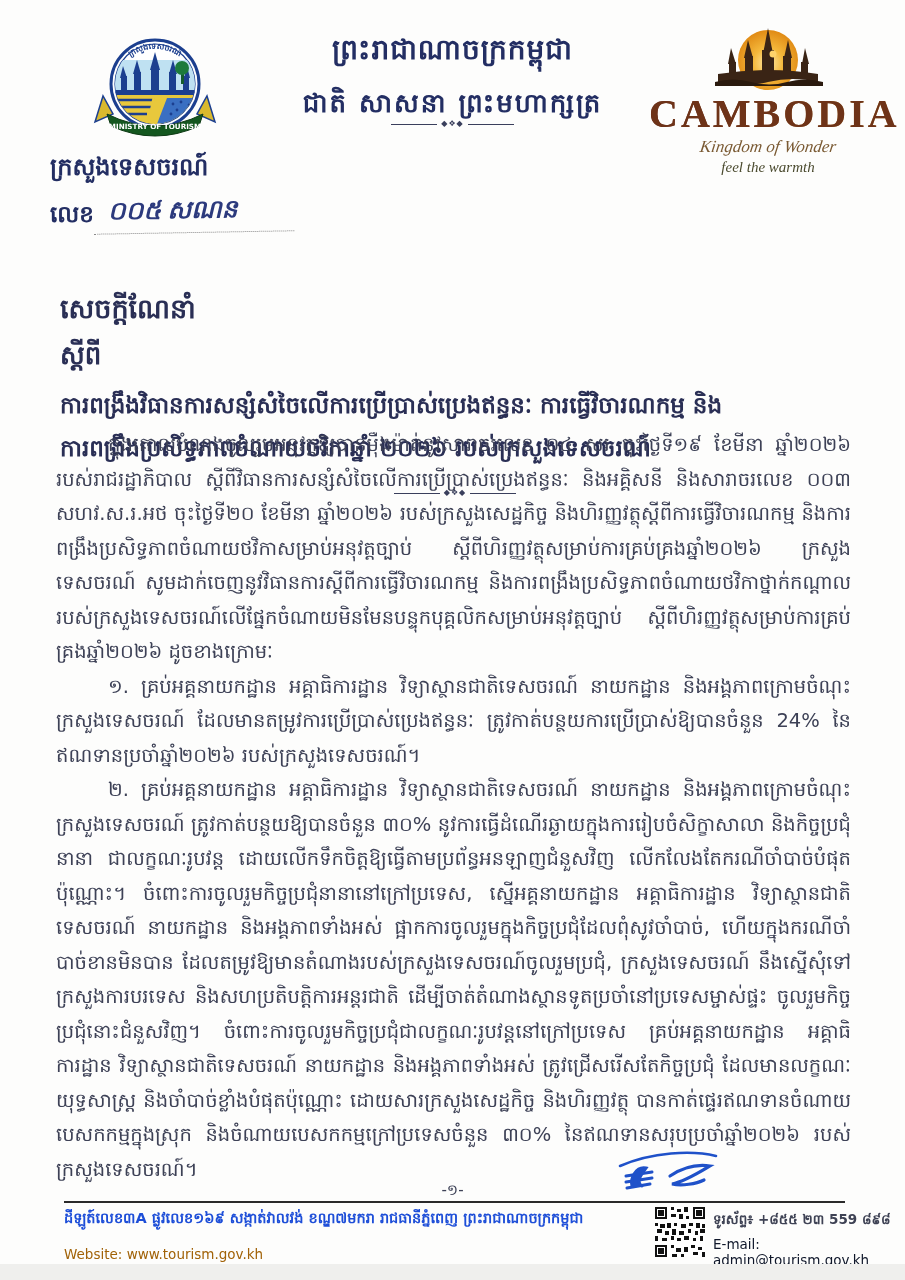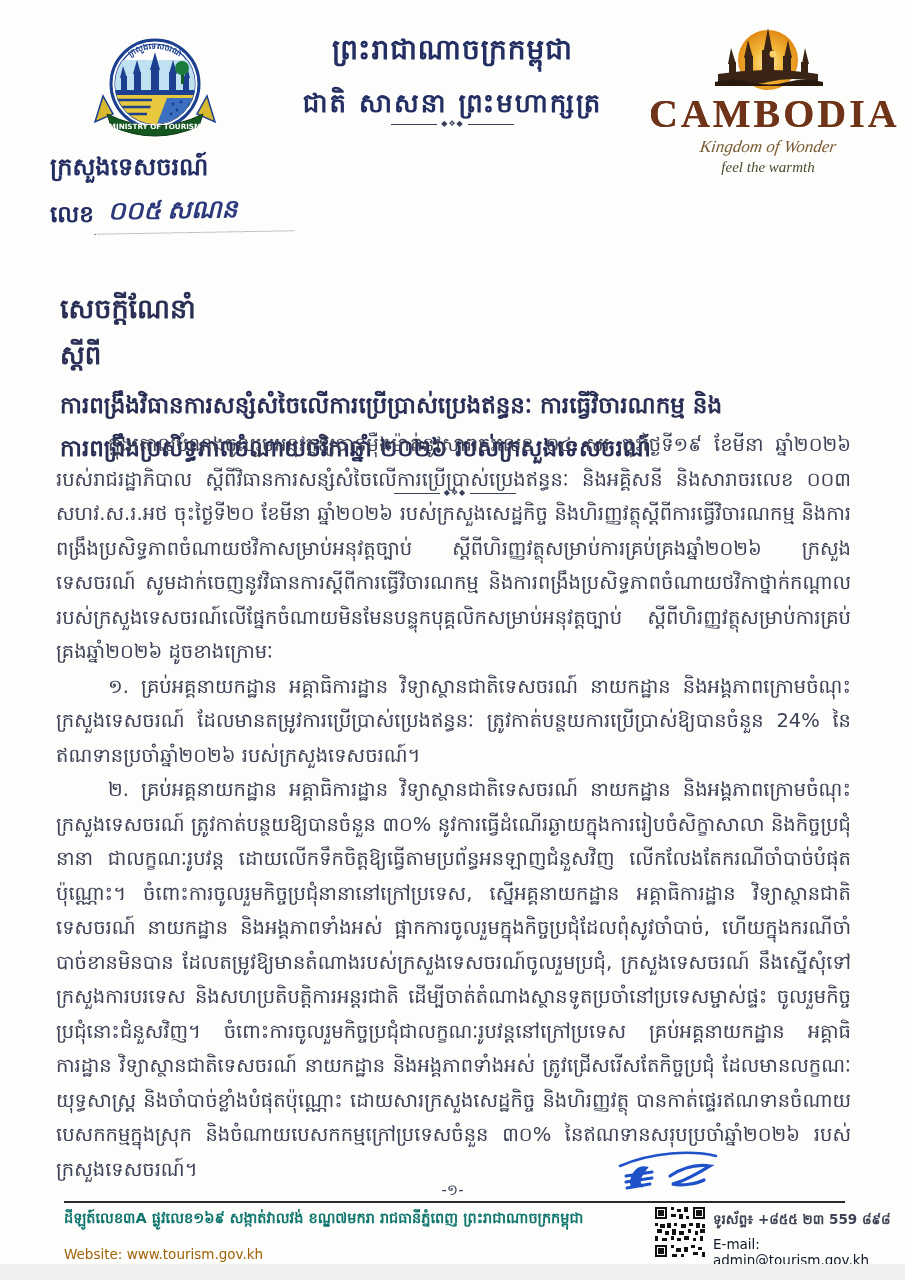--- a/index.html
+++ b/index.html
@@ -37,21 +37,21 @@
   .body-text { position:absolute; left:56px; right:54px; top:428px; }
   .body-text p {
     font-size:19.5px; line-height:34.5px; text-align:justify;
     text-indent:52px; color:#3d4156;
   }
   
   .signature { position:absolute; left:612px; top:1142px; width:110px; height:55px; }
   .page-number { position:absolute; left:0; right:0; top:1180px; text-align:center; font-size:15px; color:#3d4156; }
   .footer-rule { position:absolute; left:64px; right:60px; top:1201px; height:0; border-top:2.5px solid #2a2a2a; }
   .footer-left { position:absolute; left:64px; top:1209px; width:560px; }
-  .footer-addr { font-size:14.5px; color:#0f766e; font-weight:bold; }
+  .footer-addr { font-size:14.5px; color:#1d4ed8; font-weight:bold; }
   .footer-line { font-size:13.5px; color:#a16207; margin-top:16px; }
   .footer-right { position:absolute; left:655px; top:1205px; display:flex; gap:8px; align-items:flex-start; }
   .qr { width:54px; height:54px; }
   .contact-lines { padding-top:6px; }
   .contact-phone { font-size:13.5px; color:#3e4254; font-weight:bold; }
   .contact-email { font-size:13.5px; color:#0f172a; margin-top:5px; }
   .bottom-strip { position:absolute; left:0; right:0; bottom:0; height:16px; background:#efefed; }
   
   .cam-title { font-family:"Liberation Serif",serif; font-size:40px; font-weight:bold; letter-spacing:3px;
                background:linear-gradient(90deg,#5a1f17,#8a4a1e,#b98a2e); -webkit-background-clip:text;

